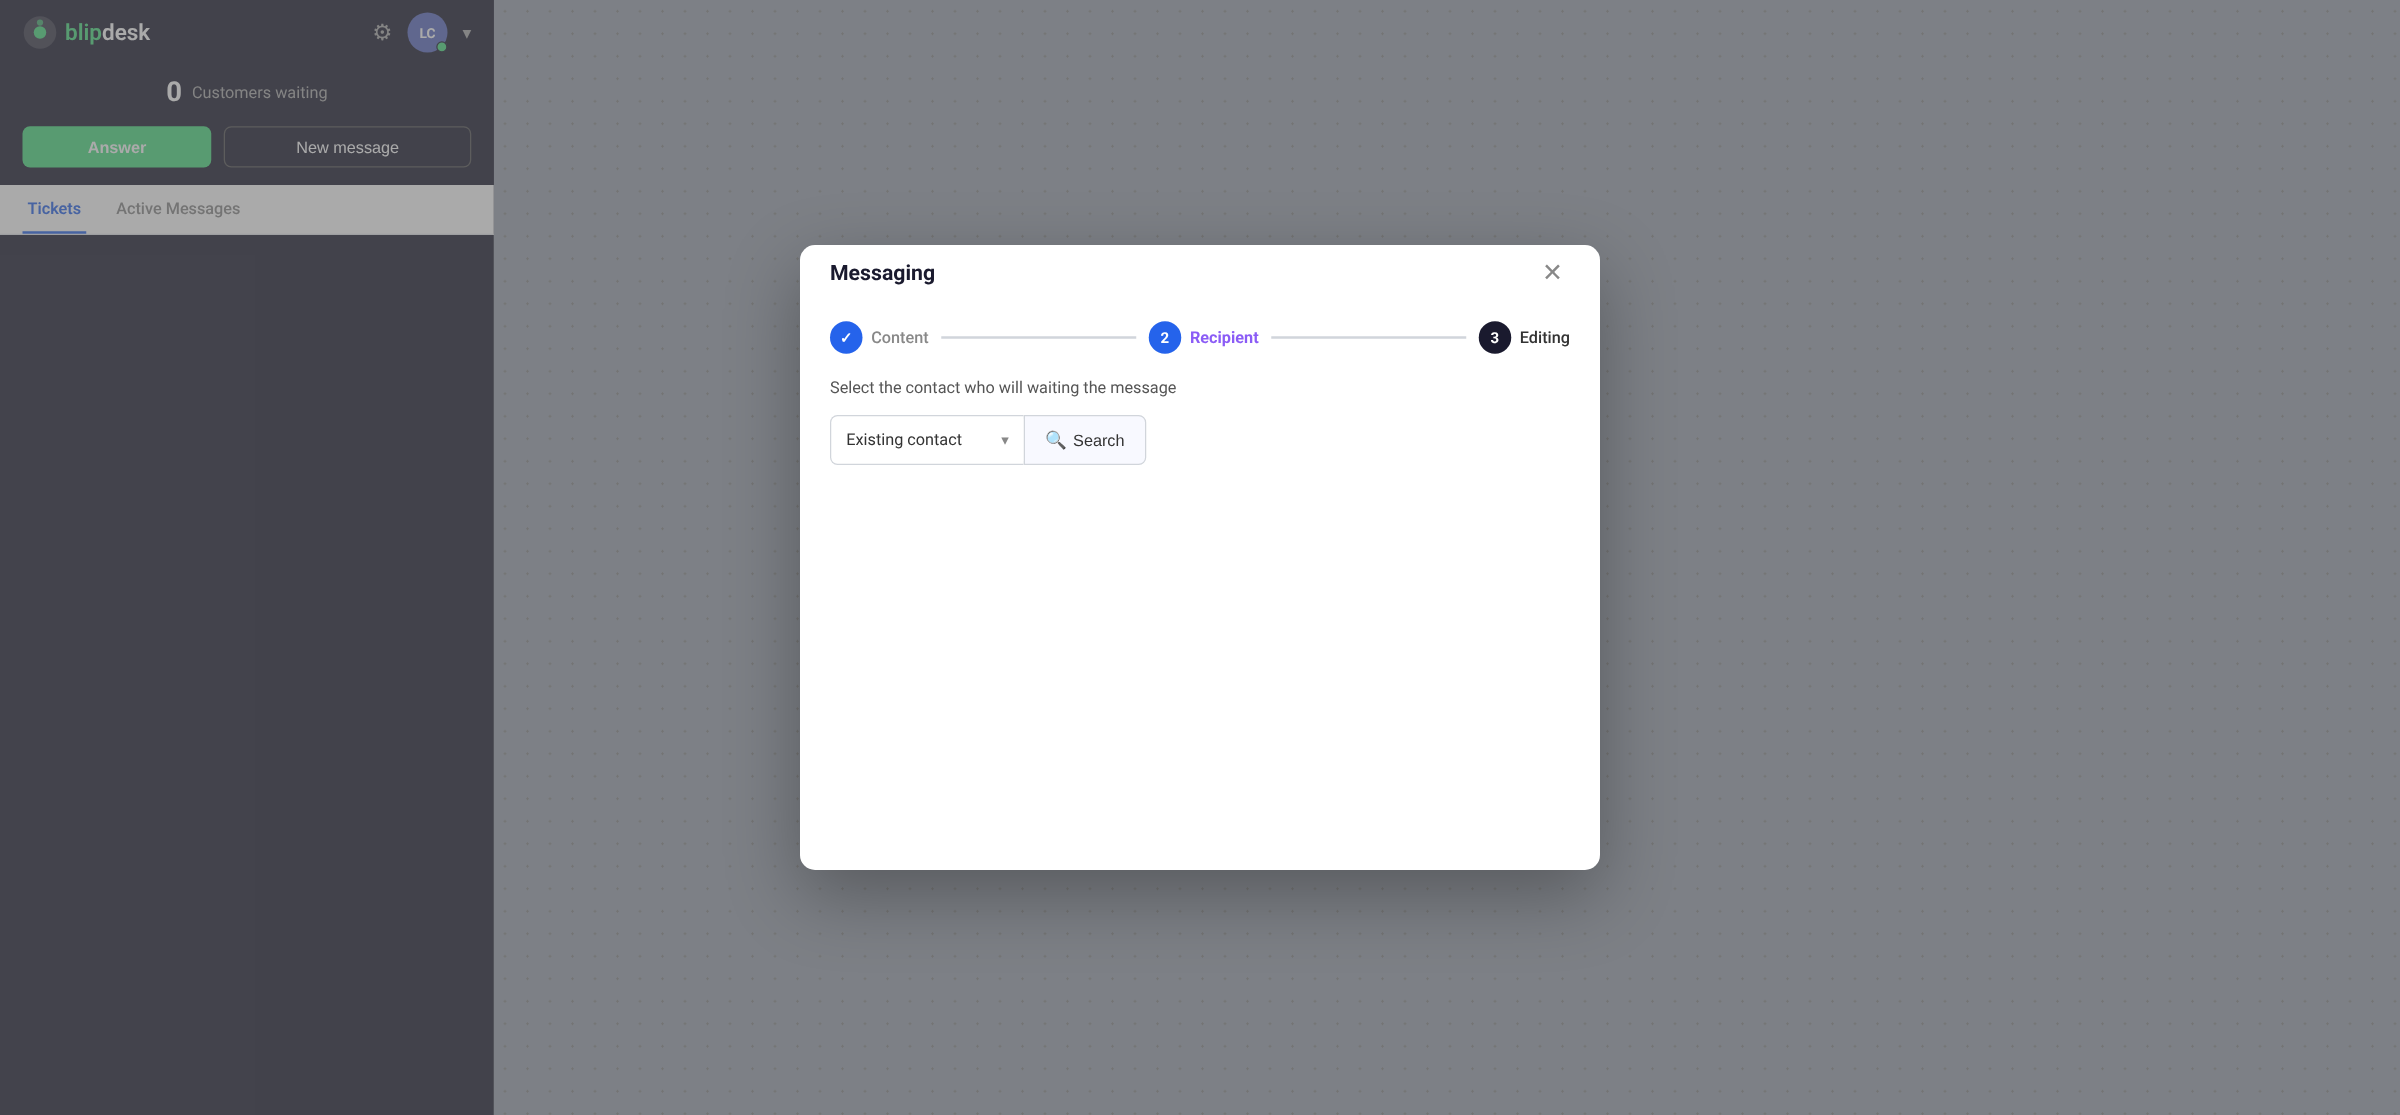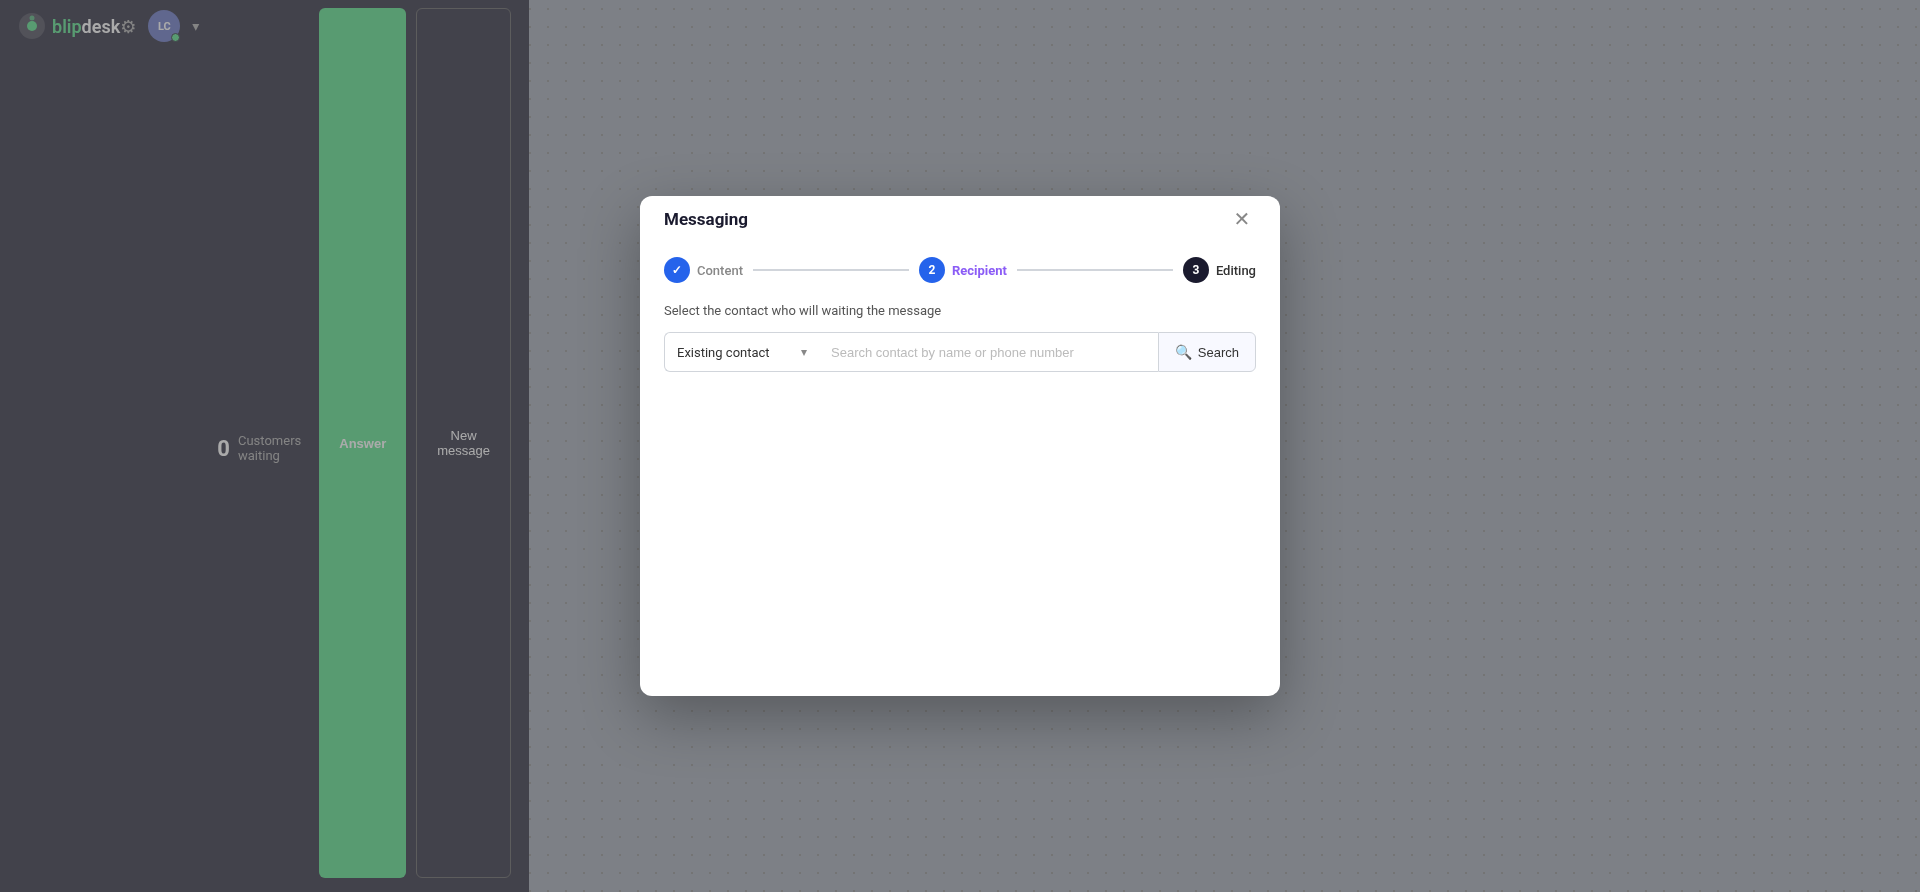--- a/index.html
+++ b/index.html
@@ -13,21 +13,21 @@
     }
 
     
     .sidebar {
       position: absolute;
       top: 0; left: 0;
       width: 395px;
       height: 892px;
       background: #1a1a2e;
       display: flex;
-      flex-direction: row;
+      flex-direction: column;
     }
 
     .sidebar-header {
       background: #1a1a2e;
       padding: 14px 18px;
       display: flex;
       align-items: center;
       justify-content: space-between;
       height: 52px;
     }
@@ -453,20 +453,28 @@
   <div class="customers-waiting">
     <span class="waiting-count">0</span>
     <span class="waiting-label">Customers waiting</span>
   </div>
 
   <div class="action-buttons">
     <button class="btn-answer">Answer</button>
     <button class="btn-new-message">New message</button>
   </div>
 
+  <div class="sidebar-tabs">
+    <div class="tab-item active">
+      <span>Tickets</span>
+    </div>
+    <div class="tab-item">
+      <span>Active Messages</span>
+    </div>
+  </div>
 
 </div>
 
 <div class="overlay">
   <div class="modal">
 
     <div class="modal-header">
       <span class="modal-title">Messaging</span>
       <button class="close-btn">✕</button>
     </div>
@@ -495,21 +503,20 @@
 
     <div class="modal-body">
       <p class="recipient-label">Select the contact who will waiting the message</p>
 
       <div class="search-row">
         <div class="contact-type-select">
           <span>Existing contact</span>
           <span class="chevron">▾</span>
         </div>
 
-        <input type="text" class="search-input" placeholder="Search contact by name or phone number" style="">
 
         <button class="search-btn">
           <span style="font-size:14px;">🔍</span>
           <span>Search</span>
         </button>
       </div>
     </div>
 
 
   </div>

